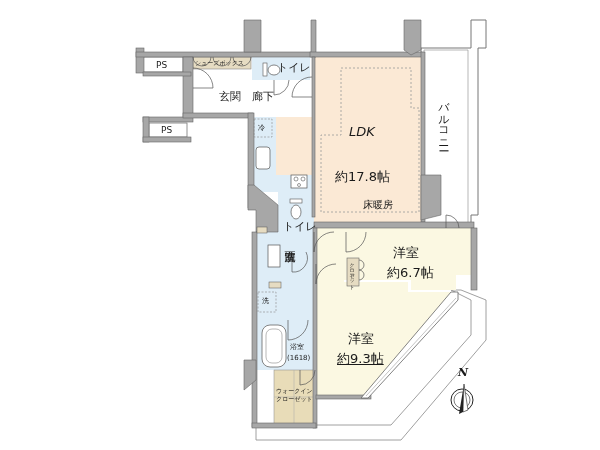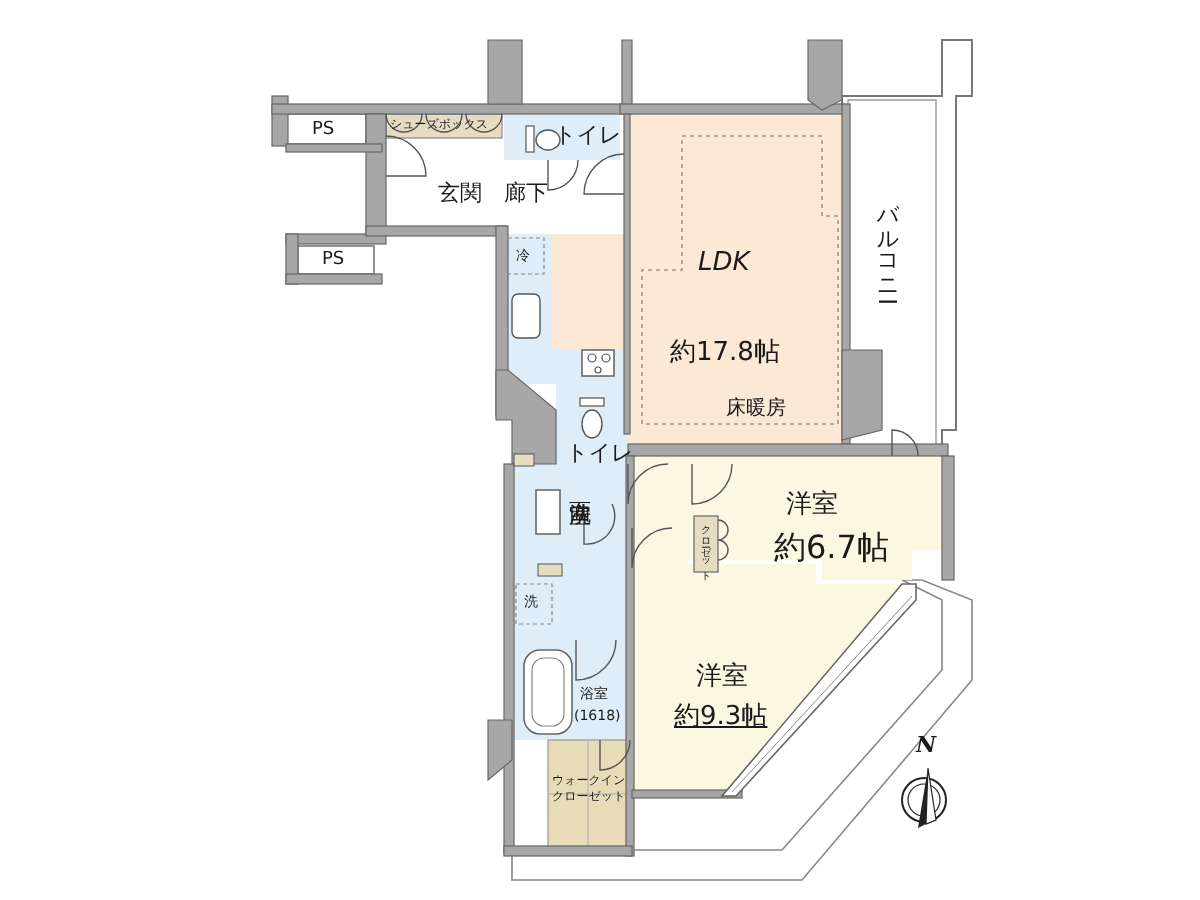--- a/index.html
+++ b/index.html
@@ -147,17 +147,17 @@
   <div class="lbl small" style="left:274px;top:344px;font-family:Liberation Serif, serif;">浴室</div>
   <div class="lbl small" style="left:271px;top:355px;text-align:right;">(1618)</div>
   <div class="lbl tiny" style="left:260px;top:388px;font-size:6px;">ウォークイン</div>
   <div class="lbl tiny" style="left:260px;top:396px;font-size:6px;">クローゼット</div>
   <div class="lbl vert tiny" style="left:333px;top:259px;font-size:5px;">クローゼット</div>
   <div class="lbl" style="left:333px;top:125px;font-size:13px;font-style:italic;">LDK</div>
   <div class="lbl" style="left:319px;top:142px;font-size:13px;margin-top:28px;">約17.8帖</div>
   <div class="lbl" style="left:347px;top:200px;font-size:10px;">床暖房</div>
   <div class="lbl vert" style="left:422px;top:95px;font-size:11px;">バルコニー</div>
   <div class="lbl" style="left:377px;top:246px;font-size:13px;">洋室</div>
-  <div class="lbl" style="left:371px;top:266px;font-size:16px;">約6.7帖</div>
+  <div class="lbl" style="left:371px;top:266px;font-size:13px;">約6.7帖</div>
   <div class="lbl" style="left:332px;top:332px;font-size:13px;">洋室</div>
   <div class="lbl" style="left:321px;top:352px;font-size:13px;text-decoration:underline;">約9.3帖</div>
   <div class="lbl" style="left:442px;top:367px;font-size:11px;font-style:italic;font-family:'DejaVu Serif',serif;font-weight:bold;">N</div>
 </div>
 
 </body></html>

